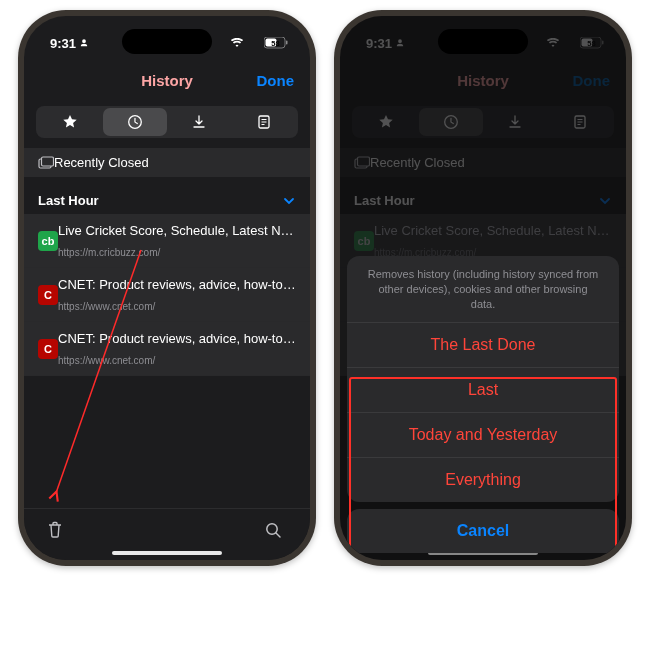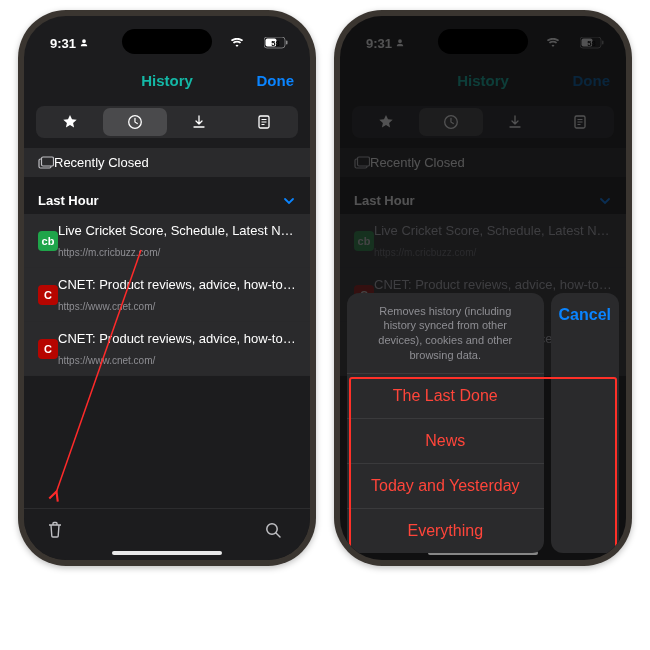--- a/index.html
+++ b/index.html
@@ -58,21 +58,21 @@
   .nav-bar {
     display: flex;
     align-items: center;
     justify-content: center;
     position: relative;
     height: 40px;
   }
   .nav-title {
     font-size: 15px;
     font-weight: 600;
-    color: #14b8a6;
+    color: #fca5a5;
   }
   .nav-done {
     position: absolute;
     right: 16px;
     color: #0a84ff;
     font-size: 15px;
     font-weight: 600;
   }
   .seg-control {
     display: flex;
@@ -171,21 +171,21 @@
   }
   .sheet-backdrop {
     position:absolute; inset:0;
     background: rgba(0,0,0,0.42);
     z-index:60;
   }
   .action-sheet {
     position:absolute;
     left:7px; right:7px; bottom:7px;
     z-index:70;
-    display:flex; gap:7px;
+    display:flex; flex-direction:column; gap:7px;
   }
   .sheet-group {
     background:#2a2a2c;
     border-radius:12px;
     overflow:hidden;
   }
   .sheet-desc {
     font-size:11px;
     color:#8e8e93;
     text-align:center;
@@ -445,21 +445,21 @@
           </div>
         </div>
       </div>
 
     <div class="sheet-backdrop"></div>
     <div class="action-sheet">
       <div class="sheet-group">
         <div class="sheet-desc">Removes history (including history synced from other devices), cookies and other browsing data.</div>
         <div id="sheet-opts">
             <div class="sheet-btn">The Last Done</div>
-            <div class="sheet-btn">News</div>
+            <div class="sheet-btn">Last</div>
             <div class="sheet-btn">Today and Yesterday</div>
             <div class="sheet-btn">Everything</div>
           </div>
       </div>
       <div class="sheet-cancel">Cancel</div>
     </div>
 
     <div class="highlight-box" style="left:9px; right:9px; top:361px; height:186px;"></div>
     <div class="home-indicator"></div>
   </div>

